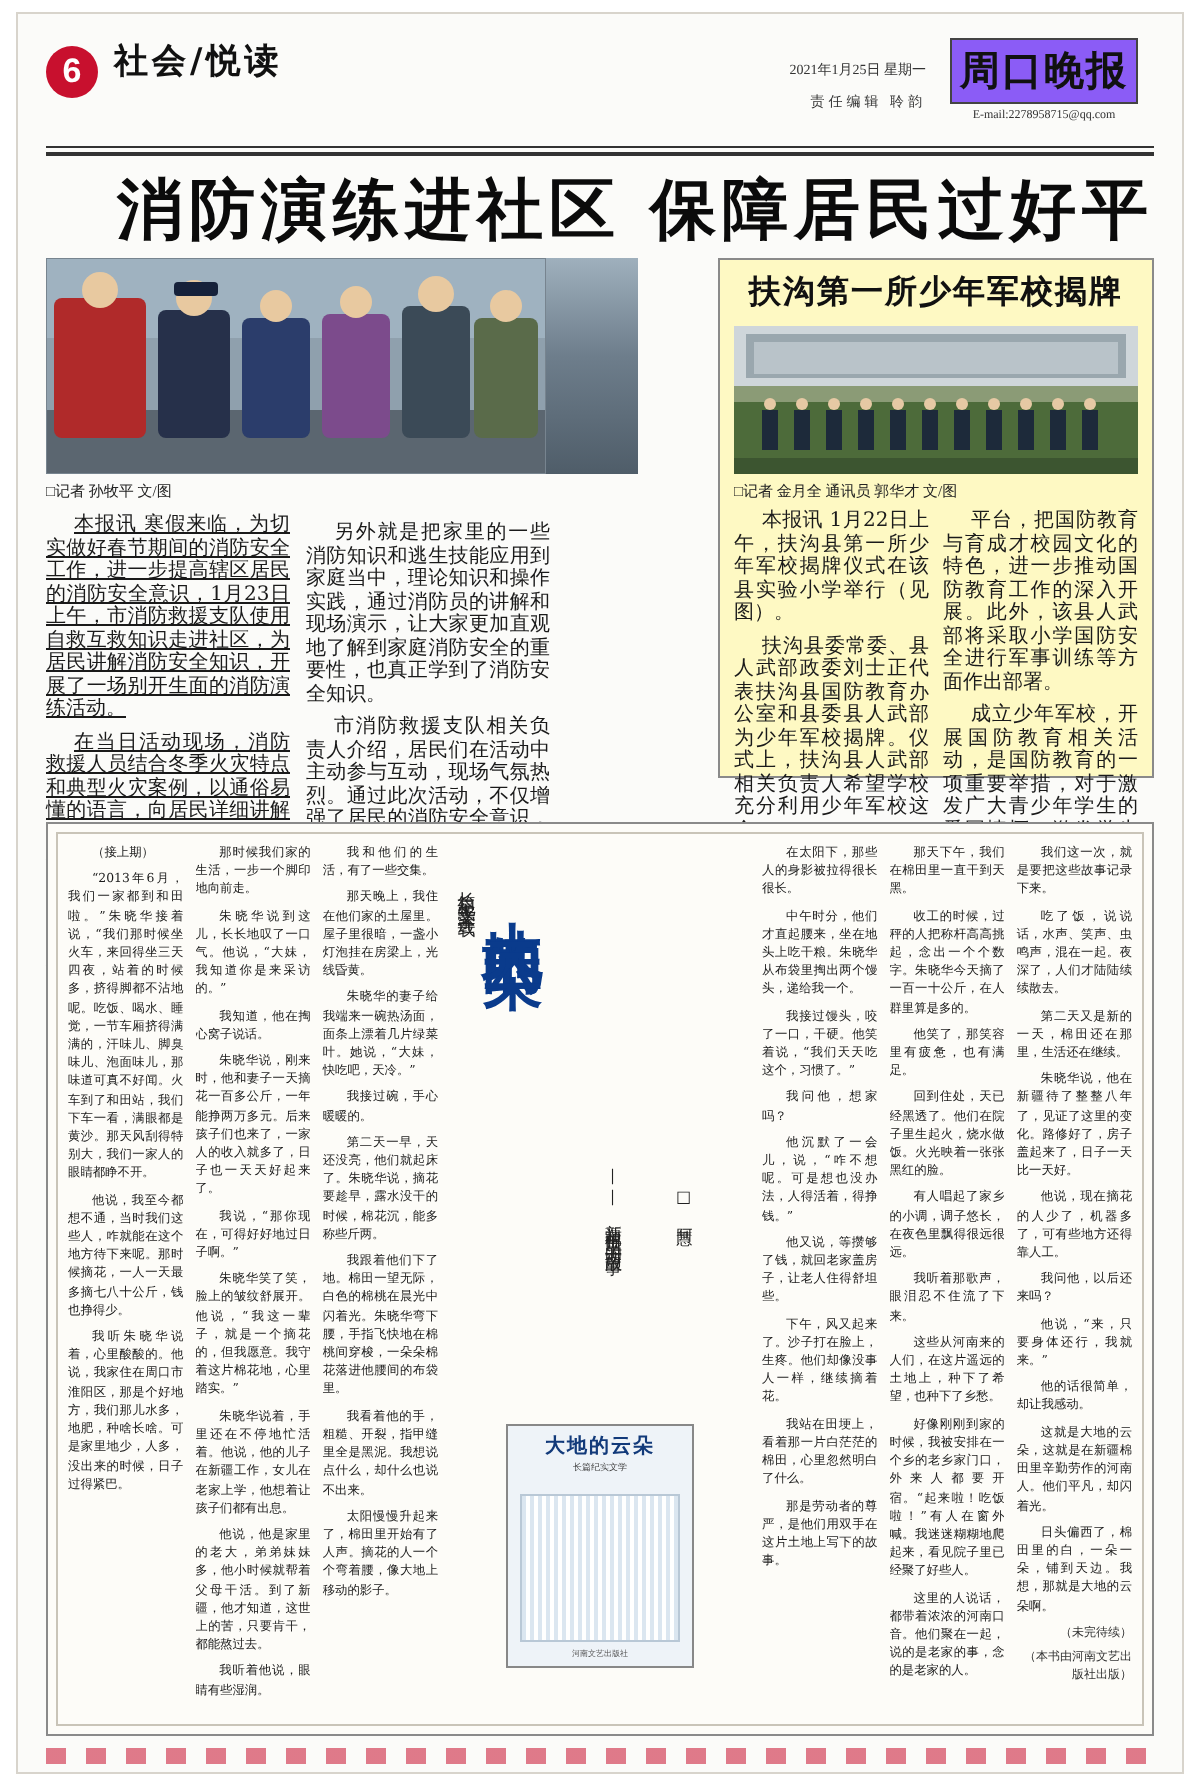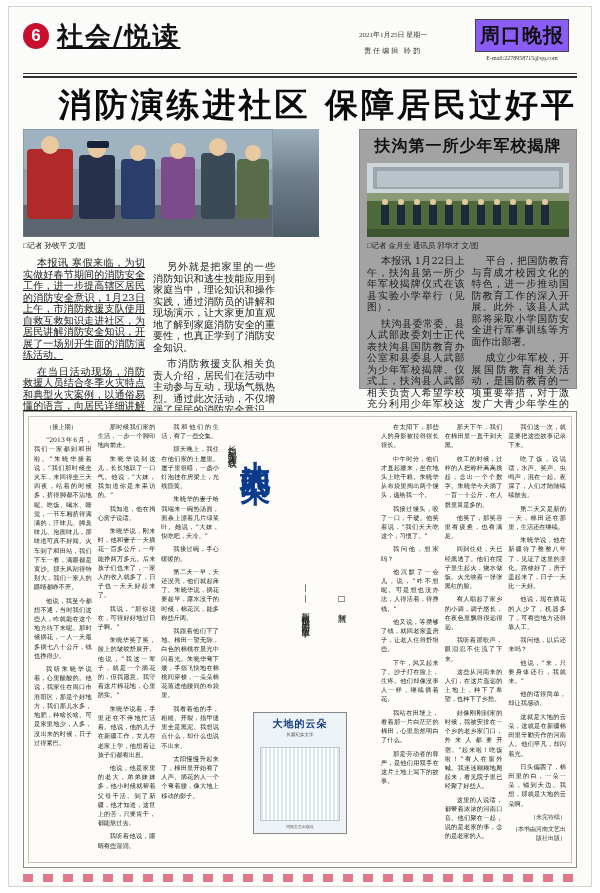--- a/index.html
+++ b/index.html
@@ -29,28 +29,27 @@
   .sec-num{
     position:absolute;left:0;top:4px;
     width:26px;height:26px;border-radius:50%;
     background:#c8102e;color:#fff;
     font-family:"Liberation Sans",sans-serif;
     font-size:17px;font-weight:bold;
     display:flex;align-items:center;justify-content:center;
   }
   .sec-title{
     position:absolute;left:34px;top:0px;
-    font-size:26px;font-weight:bold;letter-spacing:2px;
+    font-size:17px;font-weight:bold;letter-spacing:2px;
     color:#111;
     font-family:"DejaVu Serif",serif;
-    text-decoration:underline;
   }
   .mh-center{
     position:absolute;left:300px;top:10px;width:140px;
-    text-align:center;font-size:7px;color:#333;line-height:12px;font-family:Liberation Serif, serif;
+    text-align:right;font-size:7px;color:#333;line-height:12px;font-family:Liberation Serif, serif;
   }
   .mh-center .line2{margin-top:4px;letter-spacing:2px;}
   .mh-logo{
     position:absolute;right:0;top:0;width:110px;text-align:center;
   }
   .mh-logo .lg{
     font-size:20px;font-weight:bold;letter-spacing:1px;
     border:1px solid #444;padding:2px 4px;display:inline-block;
     background:#8b5cf6;
     font-family:"DejaVu Serif",serif;
@@ -82,21 +81,21 @@
     font-size:7.5px;color:#222;line-height:11px;margin-top:3px;
   }
   .colbody{
     font-size:10px;line-height:11.5px;color:#1a1a1a;text-align:justify;
     font-family:"DejaVu Serif",serif;
   }
   .colbody p{margin:0 0 5px 0;text-indent:14px;}
   
   .box2{
     position:absolute;right:0;top:0;width:218px;height:260px;
-    border:1px solid #8a8a8a;background:#a3a3a3;
+    border:1px solid #8a8a8a;background:#fef9c3;
     box-sizing:border-box;padding:6px 7px;
   }
   .box2 h2{
     margin:0 0 6px 0;text-align:center;font-size:16px;font-weight:bold;
     letter-spacing:1px;font-family:"DejaVu Serif",serif;
   }
   .box2 .ph{
     height:74px;background:#4a6a3c;position:relative;overflow:hidden;
     margin-bottom:3px;
   }

